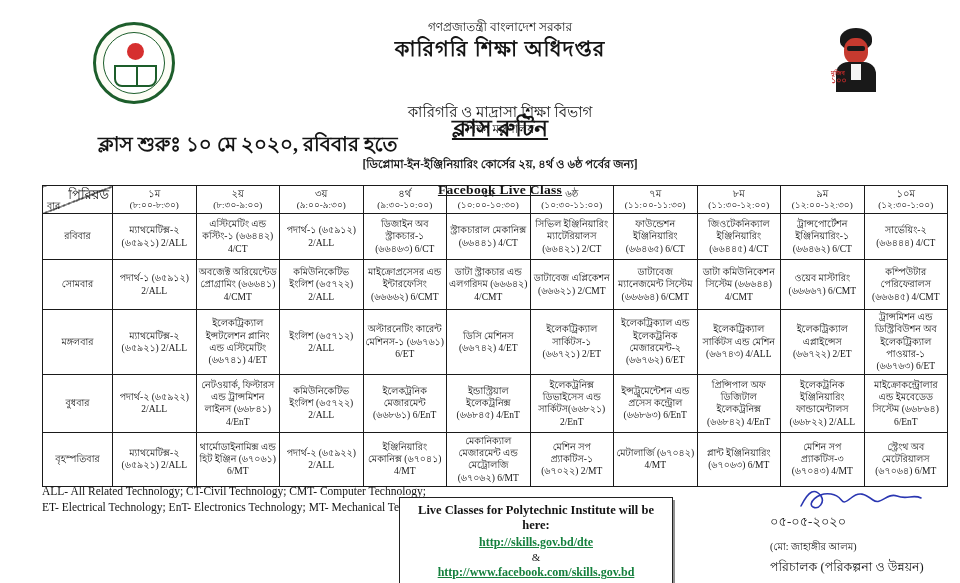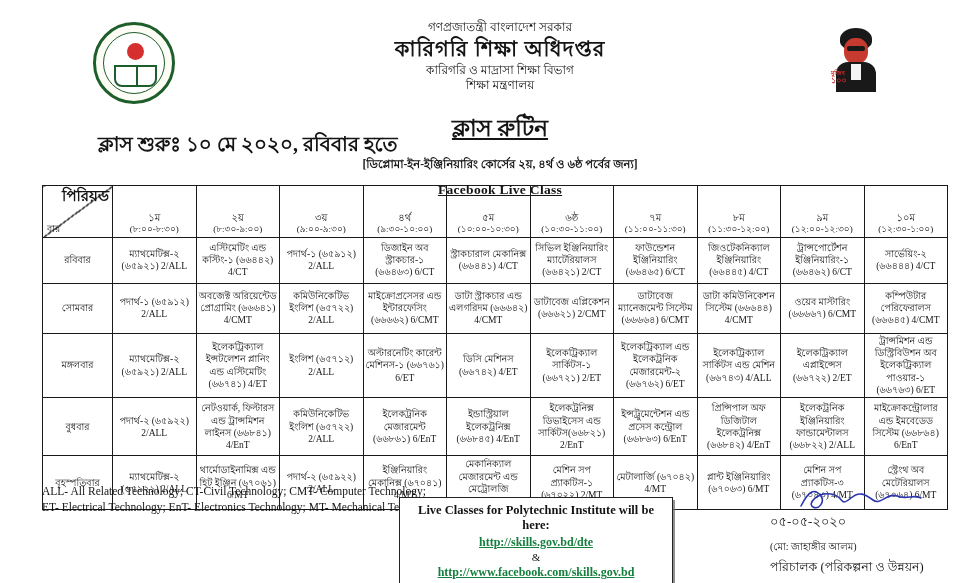--- a/index.html
+++ b/index.html
@@ -4,21 +4,21 @@
 <style>
   * { margin:0; padding:0; box-sizing:border-box; }
   html,body { background:#e8e8e8; }
   body { width:960px; height:583px; position:relative; font-family:"Liberation Serif", serif; color:#141414; }
   .page { position:absolute; inset:0; background:#ffffff; overflow:hidden; }
 
   
   .hdr-center { position:absolute; top:20px; left:40px; right:0; text-align:center; line-height:1.3; }
   .hdr-l1 { font-size:12px; }
   .hdr-l2 { font-size:21px; font-weight:bold; letter-spacing:1px; }
-  .hdr-l3 { font-size:12px; }
+  .hdr-l3 { font-size:15px;margin-top:40px; }
   .hdr-l4 { font-size:12px; }
   .hdr-l5 { font-size:12px; }
 
   .title-block { position:absolute; top:110px; left:40px; right:0; text-align:center; }
   .routine-title { font-size:23px; font-weight:bold; text-decoration:underline; }
   .routine-sub { font-size:11.5px; margin-top:7px; font-weight:bold; }
   .fb-live { font-size:13.5px; font-weight:bold; text-decoration:underline; margin-top:7px; letter-spacing:.3px; }
   .start-note { position:absolute; left:98px; top:129px; font-size:20px; font-weight:bold; }
 
   
@@ -40,26 +40,26 @@
   .mj-cap .a { display:block; font-size:6px; color:#c62a2a; font-weight:bold; }
   .mj-cap .b { display:block; font-size:8px; color:#c62a2a; font-weight:bold; }
 
   
   table.routine { position:absolute; left:42px; top:185px; width:906px; border-collapse:collapse; table-layout:fixed; }
   .routine th, .routine td { border:1px solid #1a1a1a; text-align:center; vertical-align:middle;
                              font-size:9.5px; line-height:1.3; padding:1px 2px; word-wrap:break-word; }
   .routine col.daycol { width:70px; }
   .routine thead tr { height:28px; }
   .routine th { font-weight:normal; }
-  .pname { font-size:10px;margin-top:24px; }
+  .pname { font-size:10px; }
   .ptime { font-size:9px; }
   .day { font-size:11.5px; }
   .corner { position:relative; padding:0;
             background:linear-gradient(to bottom right, transparent calc(50% - 0.6px), #1a1a1a calc(50% - 0.6px), #1a1a1a calc(50% + 0.6px), transparent calc(50% + 0.6px)); }
-  .c-top { position:absolute; top:1px; right:3px; font-size:15px;font-weight:bold; }
+  .c-top { position:absolute; top:1px; right:3px; font-size:13px; }
   .c-bot { position:absolute; bottom:1px; left:4px; font-size:9.5px; }
 
   
   .legend { position:absolute; left:42px; top:483px; font-size:11.5px; line-height:1.4; font-family:"Liberation Serif", serif; }
   .link-box { position:absolute; left:399px; top:497px; width:274px; border:1.5px solid #222;
               box-shadow:2px 3px 0 rgba(110,110,110,.75); background:#fff; text-align:center; padding:5px 6px 6px; }
   .lb-head { font-size:12.5px; font-weight:bold; }
   .lb-link { display:block; font-size:12px; font-weight:bold; color:#15803d; text-decoration:underline; margin-top:2px; }
   .lb-amp { font-size:11px; margin-top:1px; }
 

